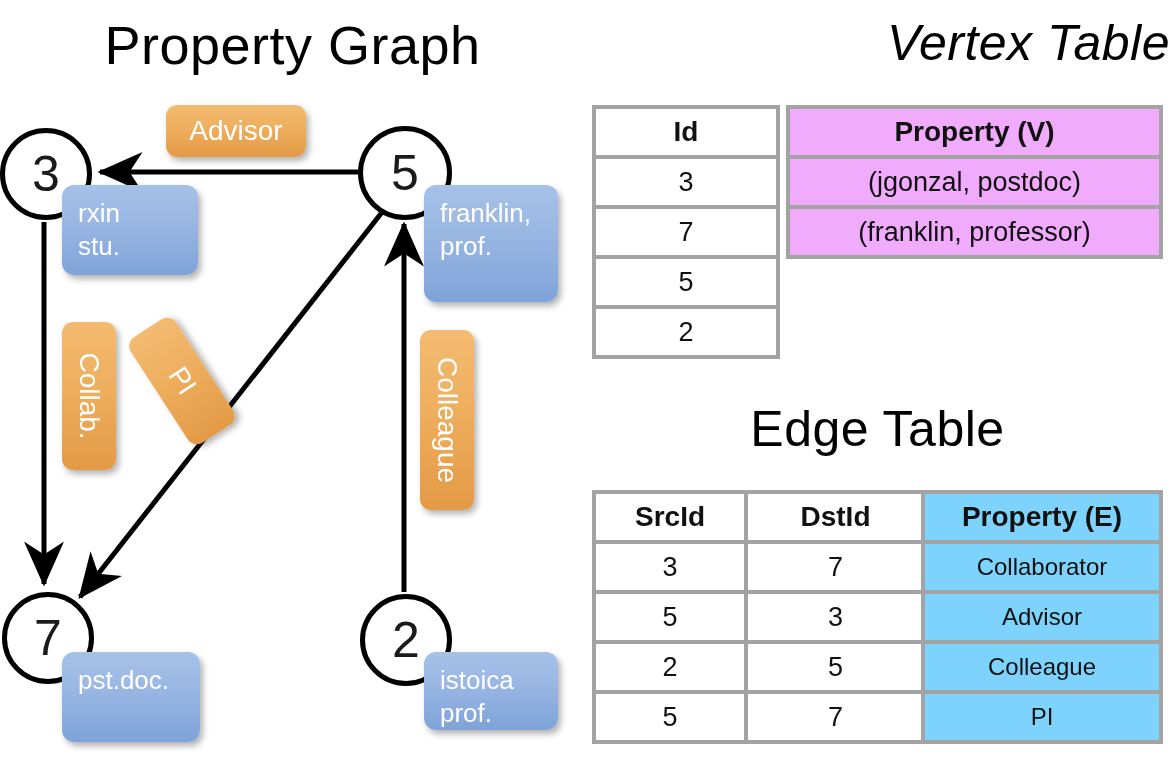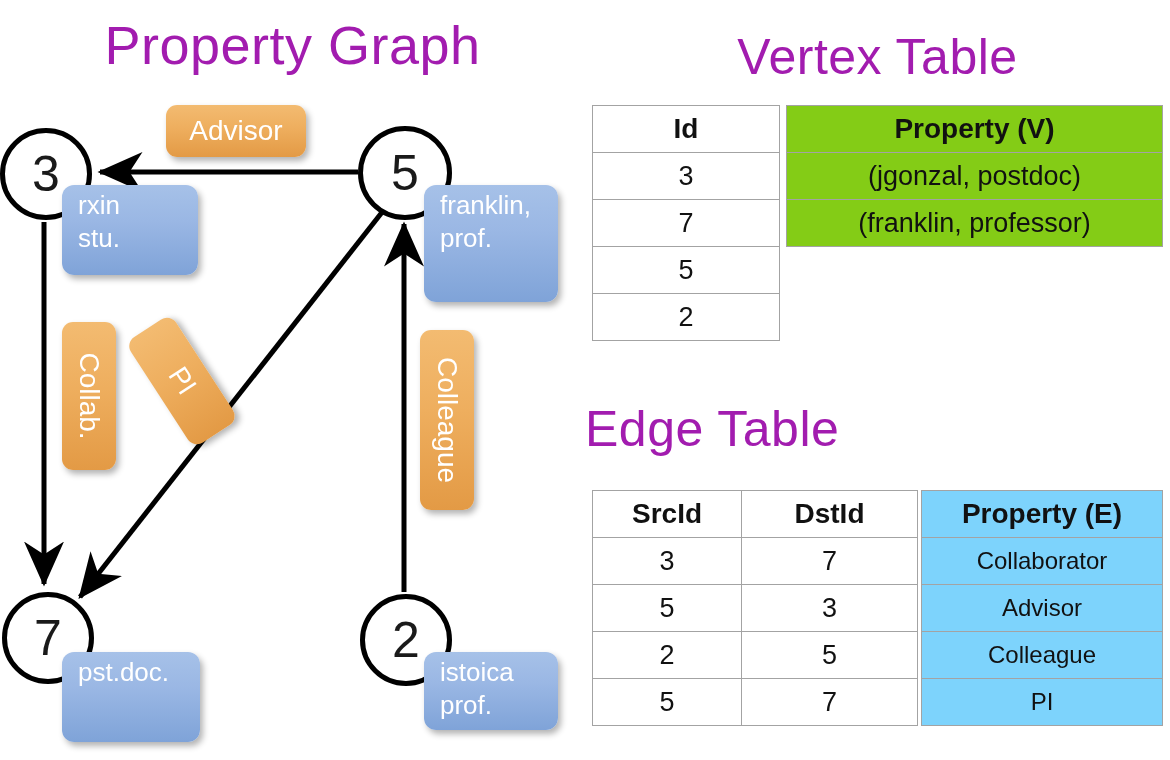--- a/index.html
+++ b/index.html
@@ -14,26 +14,26 @@
     overflow: hidden;
     font-family: "Liberation Sans", sans-serif;
     color: #000000;
   }
 
   
   .title {
     position: absolute;
     font-weight: 400;
     letter-spacing: 0.5px;
-    color: #a21caf;
+    color: #000000;
     white-space: nowrap;
   }
   #title-property-graph { left: 0; top: 14px; width: 585px; text-align: center; font-size: 54px; }
-  #title-vertex-table  { left: 585px; top: 28px; width: 585px; text-align: center; font-size: 50px; }
-  #title-edge-table    { left: 585px; top: 400px; width: 585px; font-size: 50px; }
+  #title-vertex-table  { left: 585px; top: 14px; width: 585px; text-align: right; font-size: 50px; font-style: italic; }
+  #title-edge-table    { left: 585px; top: 400px; width: 585px; text-align: center; font-size: 50px; }
 
   
   #graph-panel {
     position: absolute;
     left: 0; top: 0;
     width: 585px; height: 760px;
   }
   #graph-edges {
     position: absolute;
     left: 0; top: 0;
@@ -56,21 +56,21 @@
   }
 
   .prop-box {
     position: absolute;
     border-radius: 12px;
     background: linear-gradient(to bottom, #a6c1e8 0%, #9ab7e4 40%, #7fa3d8 100%);
     box-shadow: 3px 4px 6px rgba(0,0,0,0.30);
     color: #ffffff;
     font-size: 26px;
     line-height: 1.28;
-    padding: 4px 14px 12px 16px;
+    padding: 12px 14px 12px 16px;
     box-sizing: border-box;
     z-index: 4;
   }
 
   .edge-label {
     position: absolute;
     border-radius: 11px;
     background: linear-gradient(to bottom, #f3bb71 0%, #eeae5e 45%, #e39a45 100%);
     box-shadow: 3px 4px 6px rgba(0,0,0,0.30);
     color: #ffffff;
@@ -85,32 +85,32 @@
   .edge-label.vert > span { display: block; transform: rotate(90deg); transform-origin: center; }
 
   
   .tbl {
     position: absolute;
     border-collapse: collapse;
     table-layout: fixed;
     background: #fff;
   }
   .tbl td, .tbl th {
-    border: 1px solid #a3a3a3;
+    border: 4px solid #a3a3a3;
     text-align: center;
     font-weight: 400;
     font-size: 27px;
     color: #111;
     padding: 0;
     height: 46px;
     line-height: 46px;
     background: #fff;
   }
   .tbl th { font-weight: 700; font-size: 28px; }
-  .tbl.blue td, .tbl.blue th { background: #84cc16; }
+  .tbl.blue td, .tbl.blue th { background: #f0abfc; }
   .tbl.peach td, .tbl.peach th { background: #7dd3fc; }
   .tbl.peach td { font-size: 24px; text-align: center; }
 </style>
 </head>
 <body>
 
 <div class="title" id="title-property-graph">Property Graph</div>
 <div class="title" id="title-vertex-table">Vertex Table</div>
 <div class="title" id="title-edge-table">Edge Table</div>
 

